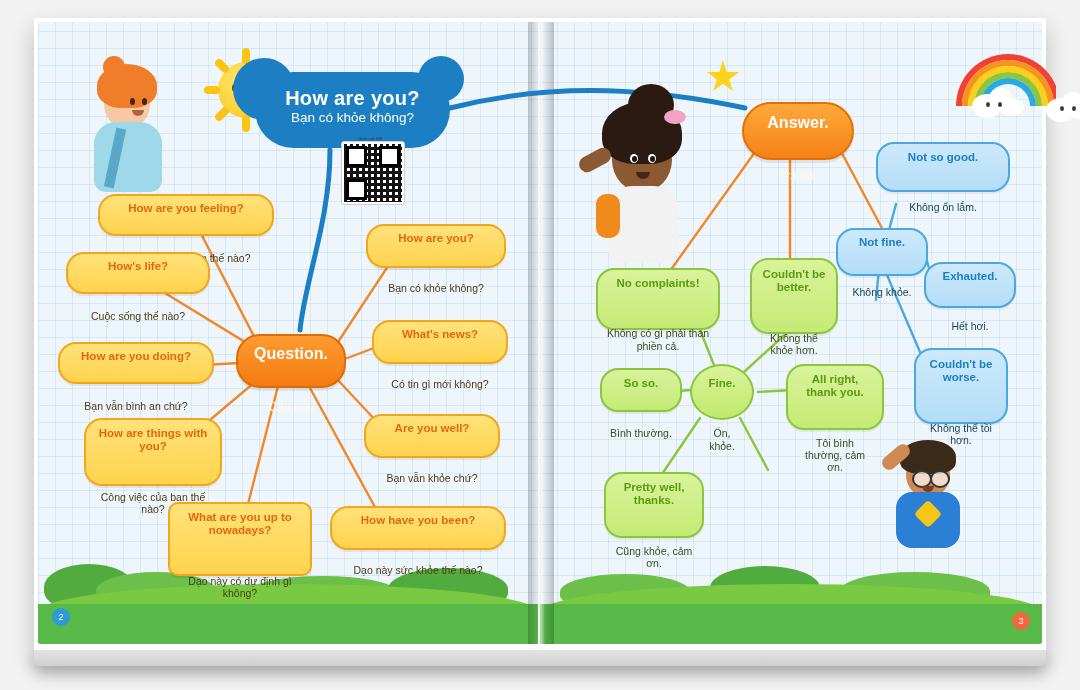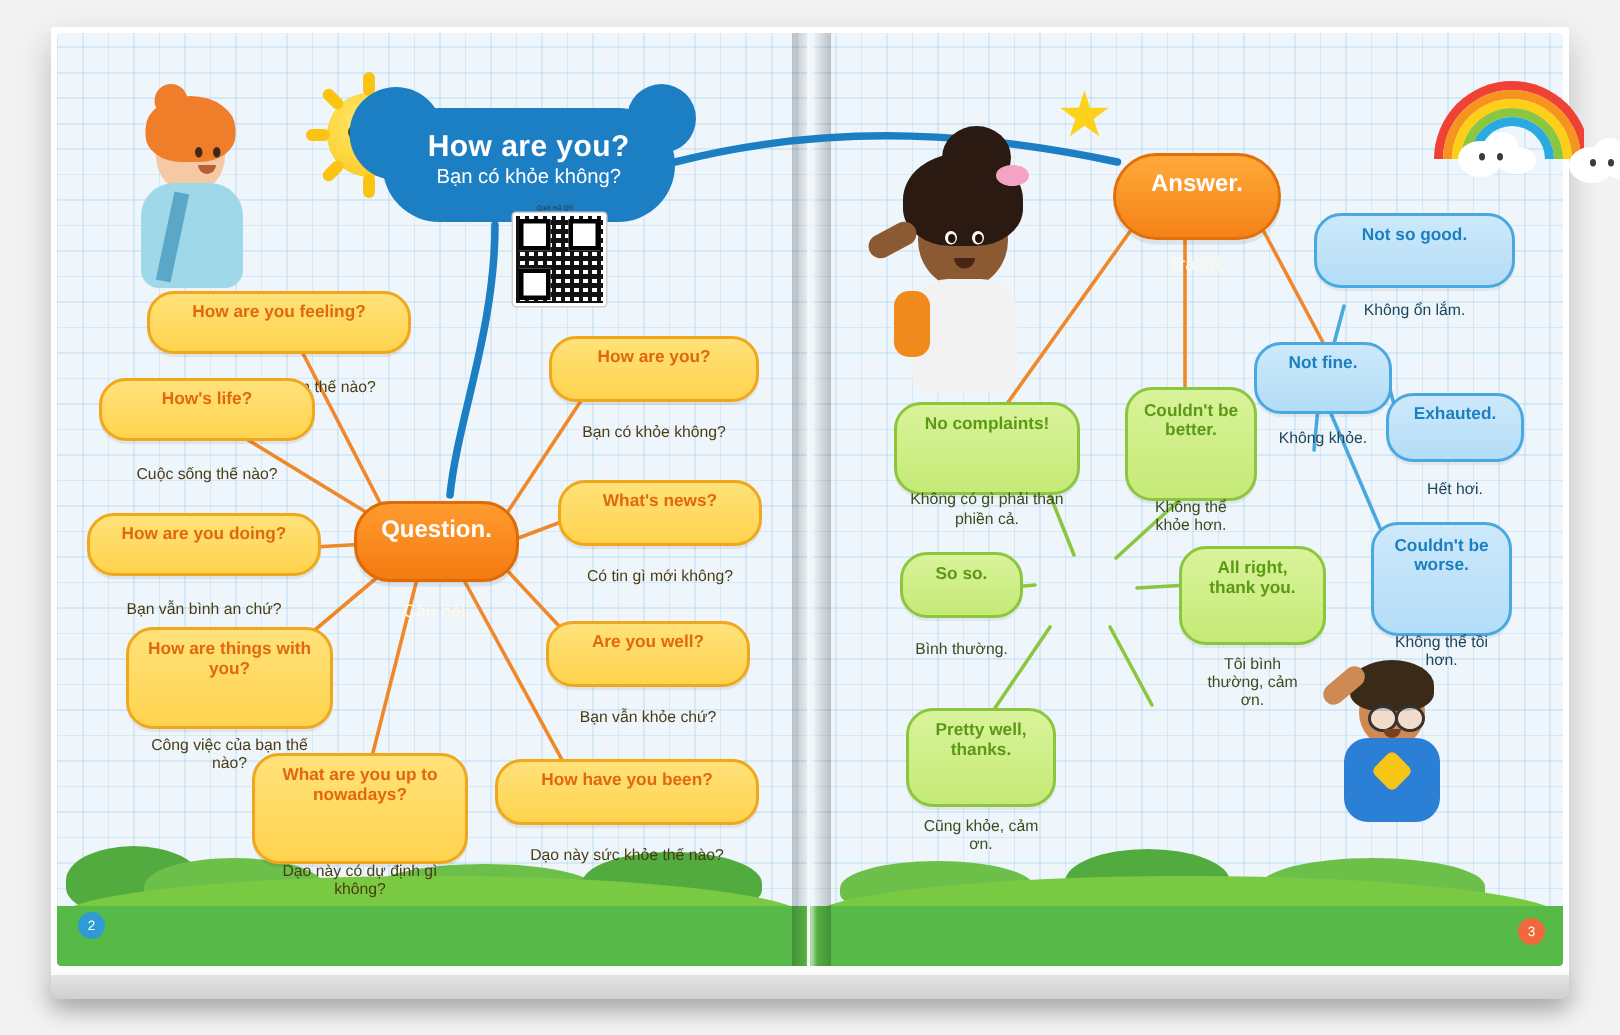--- a/index.html
+++ b/index.html
@@ -354,21 +354,21 @@
   <div class="node q" style="left:58px;top:342px;width:156px;height:42px;padding-top:6px;">
     <span class="n-en">How are you doing?</span>
     <span class="n-vi">Bạn vẫn bình an chứ?</span>
   </div>
 
   <div class="node q" style="left:84px;top:418px;width:138px;height:68px;padding-top:7px;">
     <span class="n-en">How are things with you?</span>
     <span class="n-vi">Công việc của bạn thế nào?</span>
   </div>
 
-  <div class="node q" style="left:168px;top:502px;width:144px;height:74px;padding-top:7px;">
+  <div class="node q" style="left:168px;top:502px;width:144px;height:74px;padding-top:7px;border-radius:10px;">
     <span class="n-en">What are you up to nowadays?</span>
     <span class="n-vi">Dạo này có dự định gì không?</span>
   </div>
 
   <div class="node q" style="left:330px;top:506px;width:176px;height:44px;padding-top:6px;">
     <span class="n-en">How have you been?</span>
     <span class="n-vi">Dạo này sức khỏe thế nào?</span>
   </div>
 
   <div class="node q" style="left:364px;top:414px;width:136px;height:44px;padding-top:6px;">
@@ -399,20 +399,24 @@
   <div class="node g" style="left:750px;top:258px;width:88px;height:76px;padding-top:8px;">
     <span class="n-en">Couldn't be better.</span>
     <span class="n-vi">Không thể khỏe hơn.</span>
   </div>
 
   <div class="node g" style="left:600px;top:368px;width:82px;height:44px;padding-top:7px;">
     <span class="n-en">So so.</span>
     <span class="n-vi">Bình thường.</span>
   </div>
 
+  <div class="node fine" style="left:690px;top:364px;width:64px;height:56px;padding-top:11px;">
+    <span class="n-en">Fine.</span>
+    <span class="n-vi">Ổn, khỏe.</span>
+  </div>
 
   <div class="node g" style="left:786px;top:364px;width:98px;height:66px;padding-top:7px;">
     <span class="n-en">All right, thank you.</span>
     <span class="n-vi">Tôi bình thường, cảm ơn.</span>
   </div>
 
   <div class="node g" style="left:604px;top:472px;width:100px;height:66px;padding-top:7px;">
     <span class="n-en">Pretty well, thanks.</span>
     <span class="n-vi">Cũng khỏe, cảm ơn.</span>
   </div>

